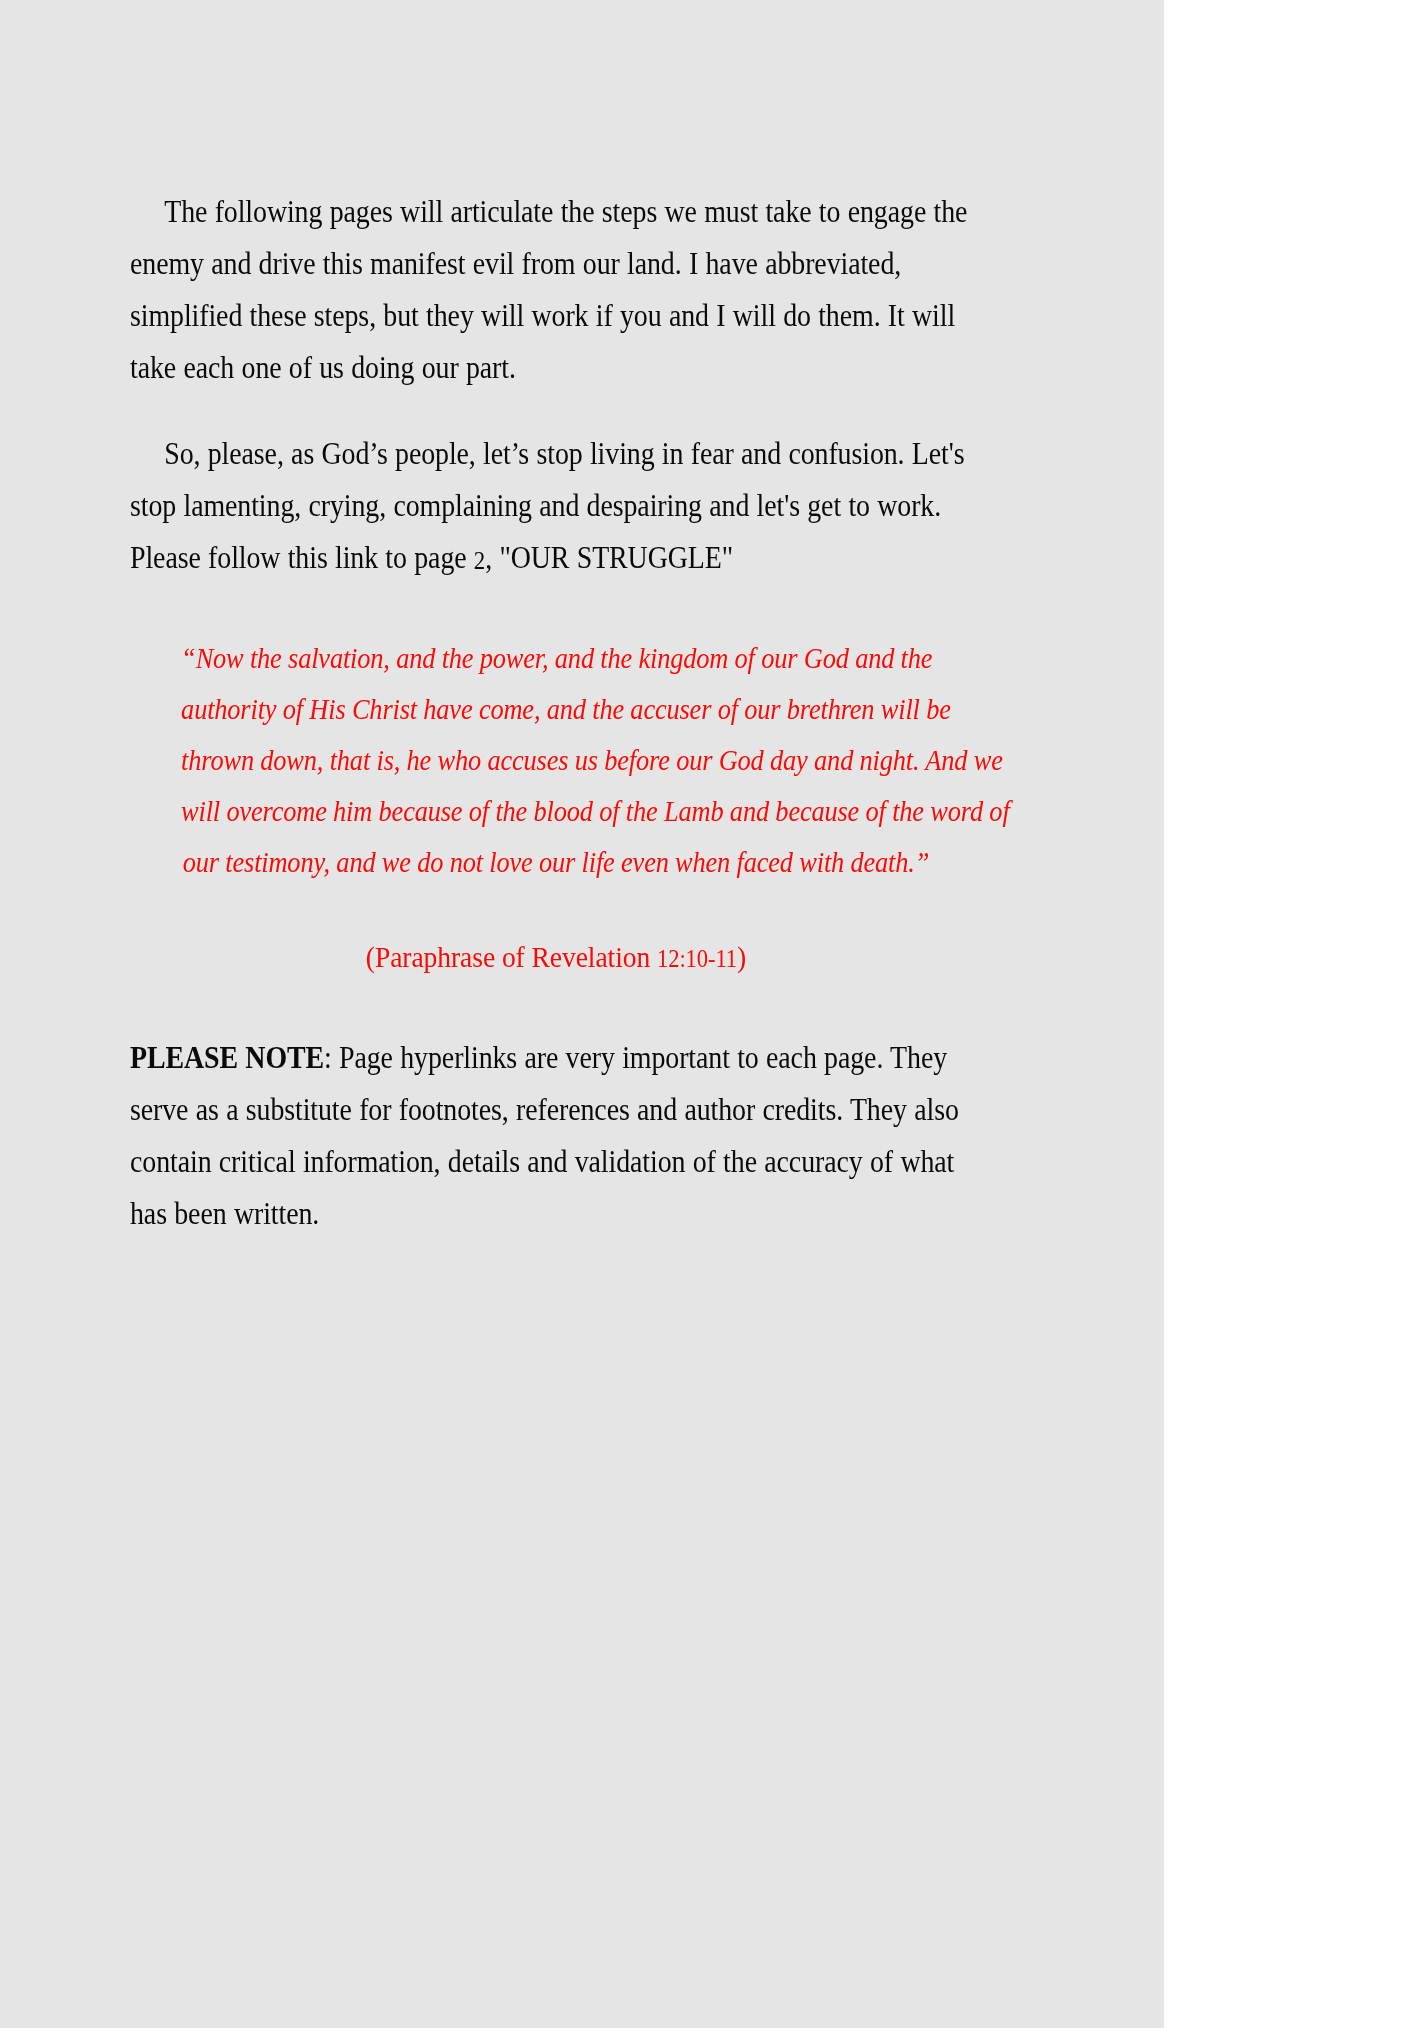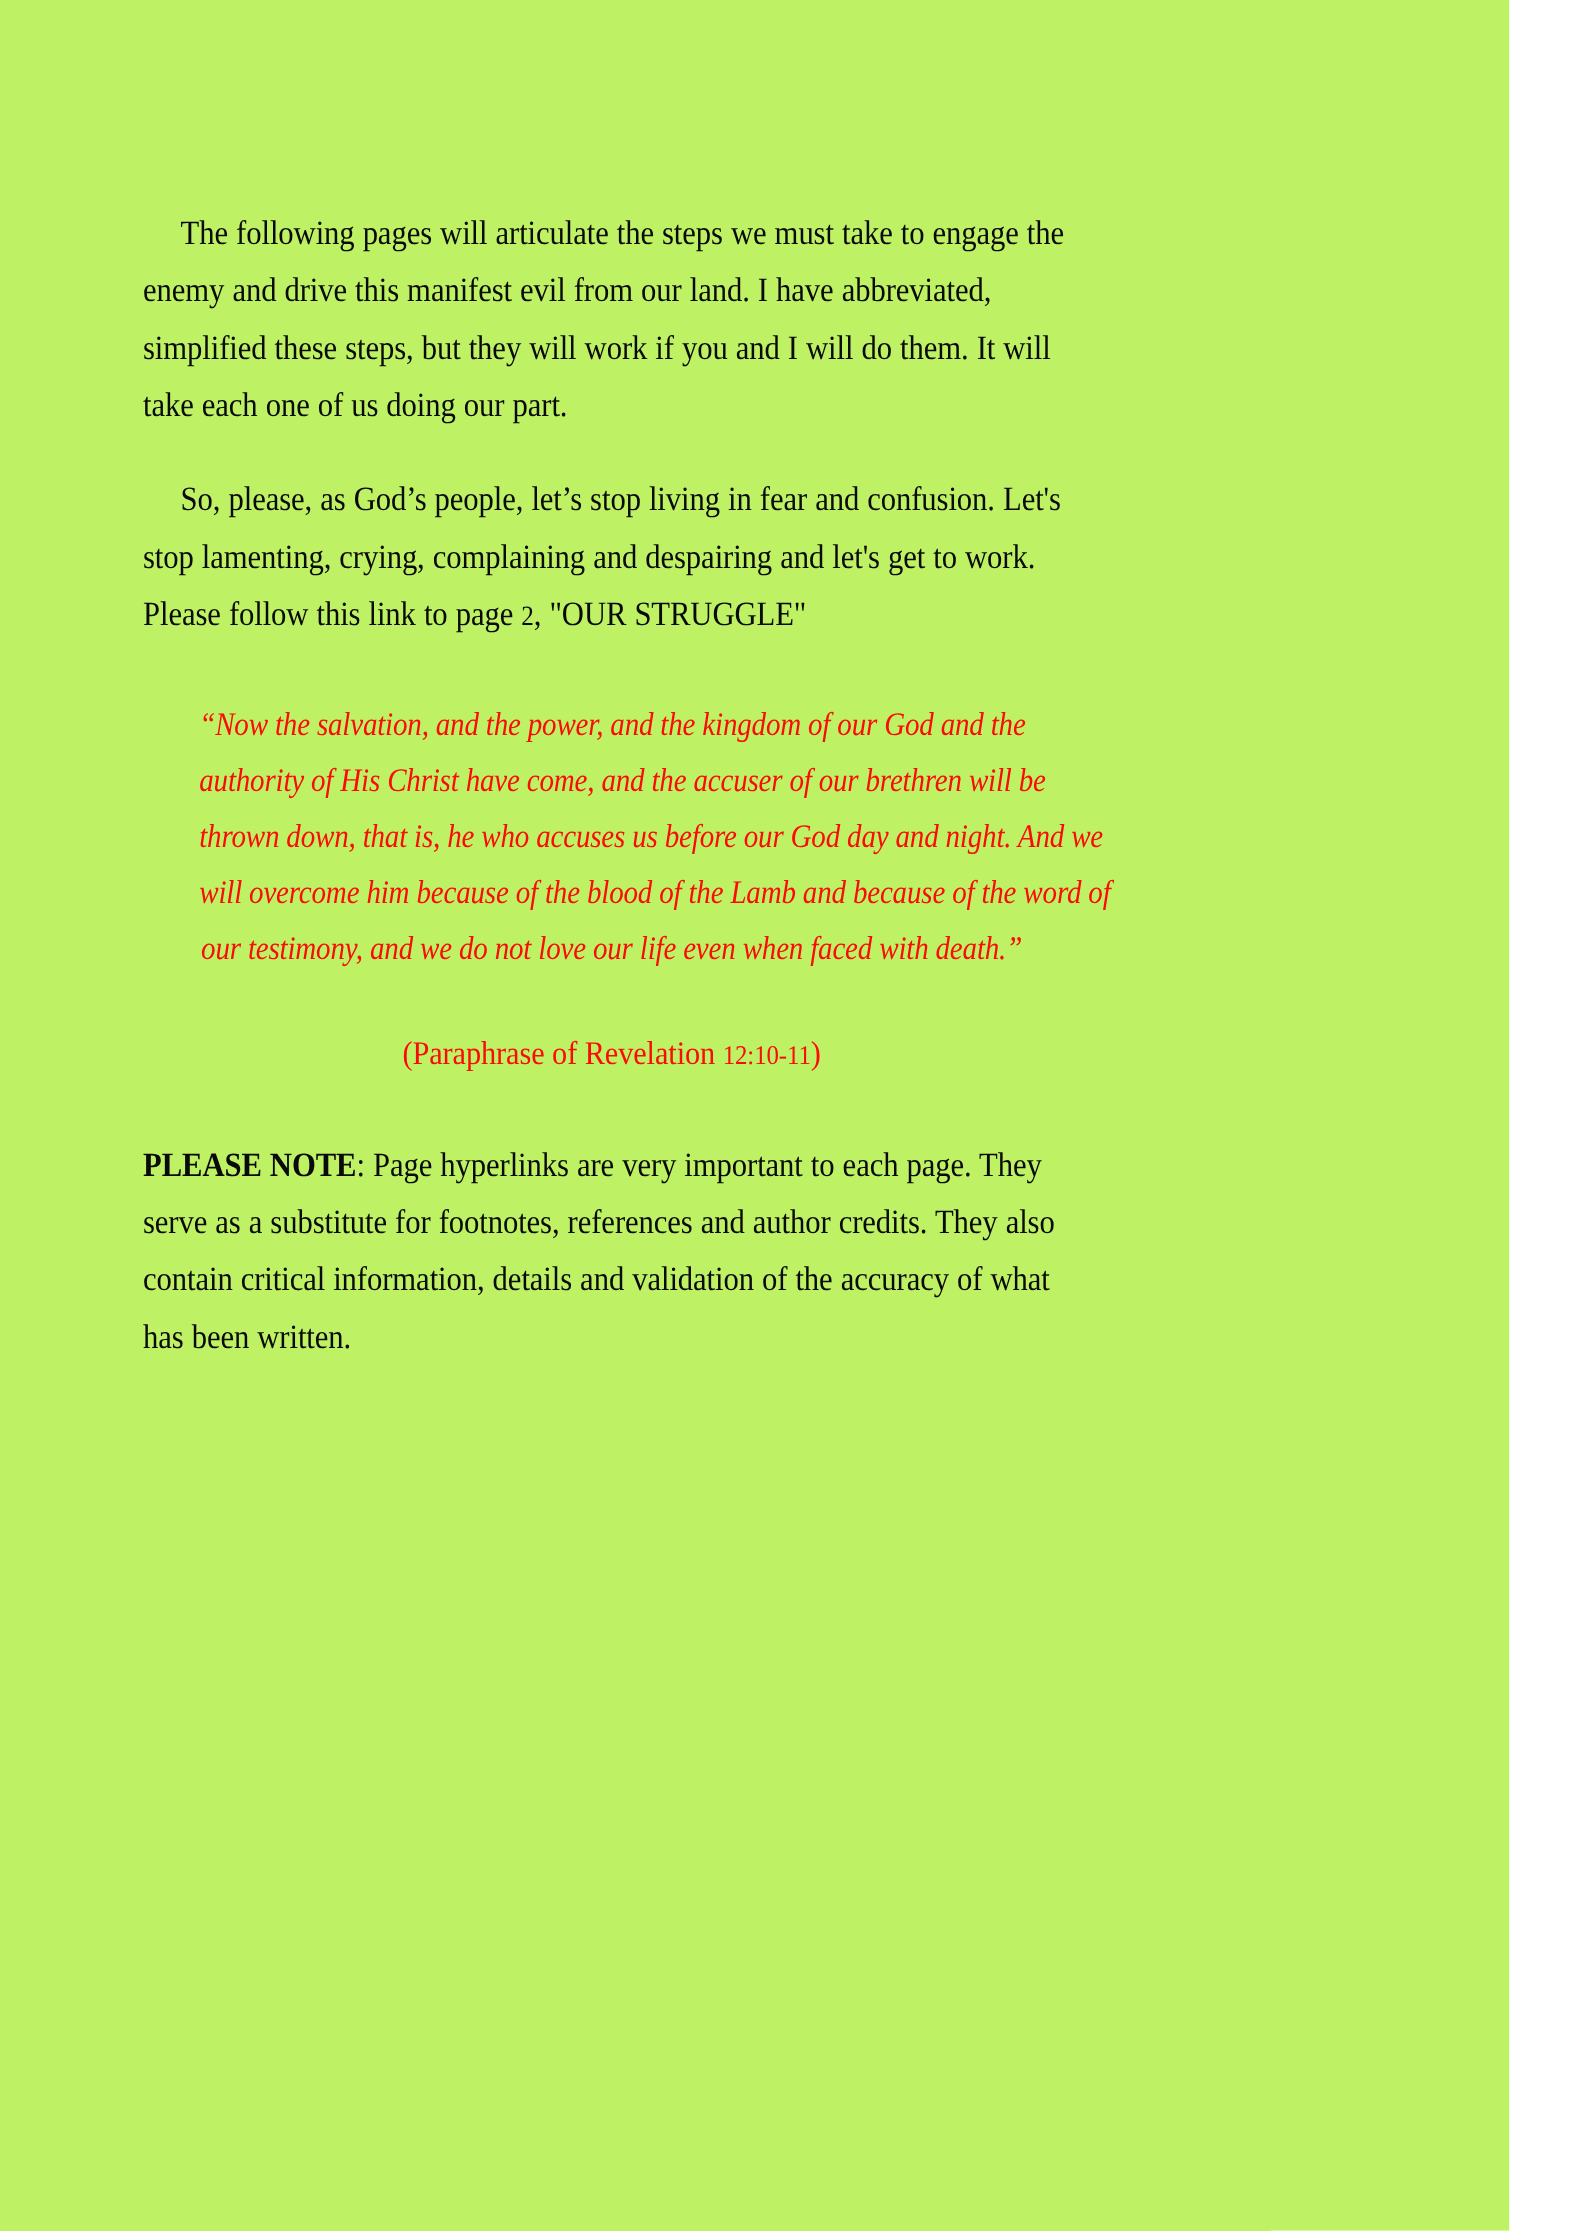--- a/index.html
+++ b/index.html
@@ -9,23 +9,23 @@
     background: #ffffff;
   }
 
   body {
     font-family: "Liberation Serif", "DejaVu Serif", serif;
     color: #000000;
   }
 
   .page {
     position: relative;
-    width: 1372px;
+    width: 1164px;
     height: 2028px;
-    background: #bef264;
+    background: #e5e5e5;
     overflow: hidden;
     box-sizing: border-box;
     padding-left: 27px;
   }
 
   
   .content {
     position: absolute;
     left: 130px;
     top: 186px;

